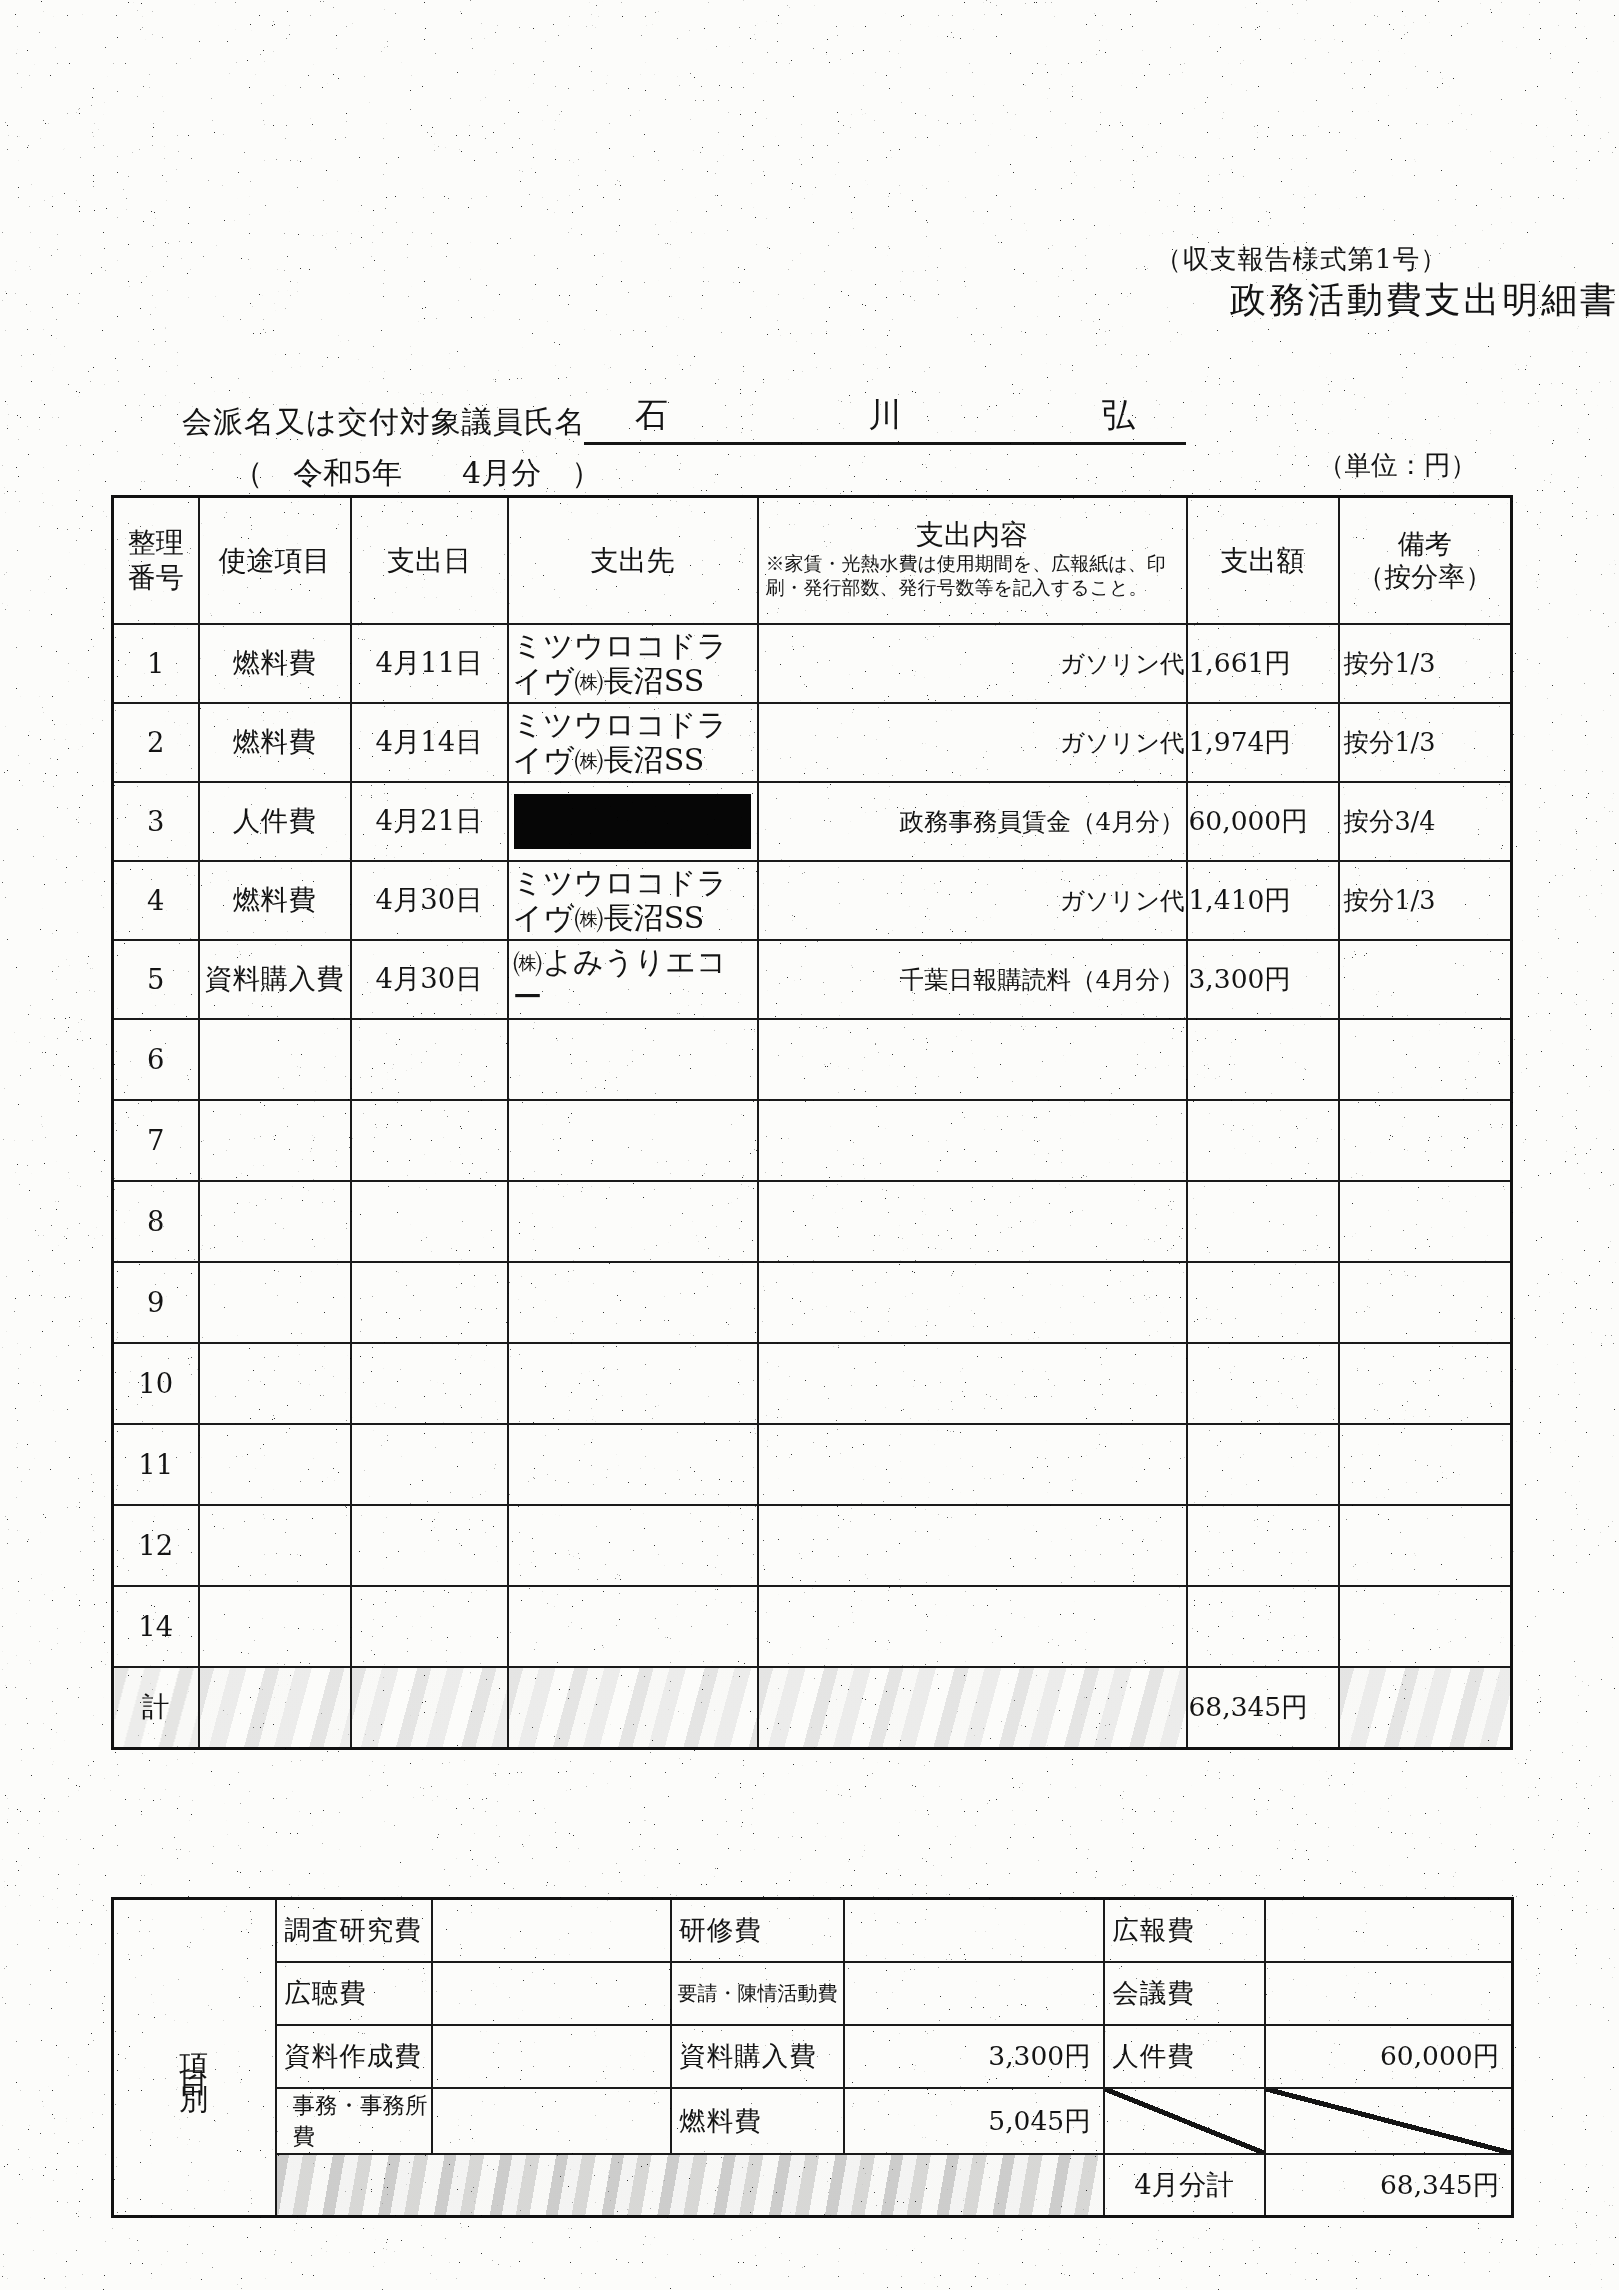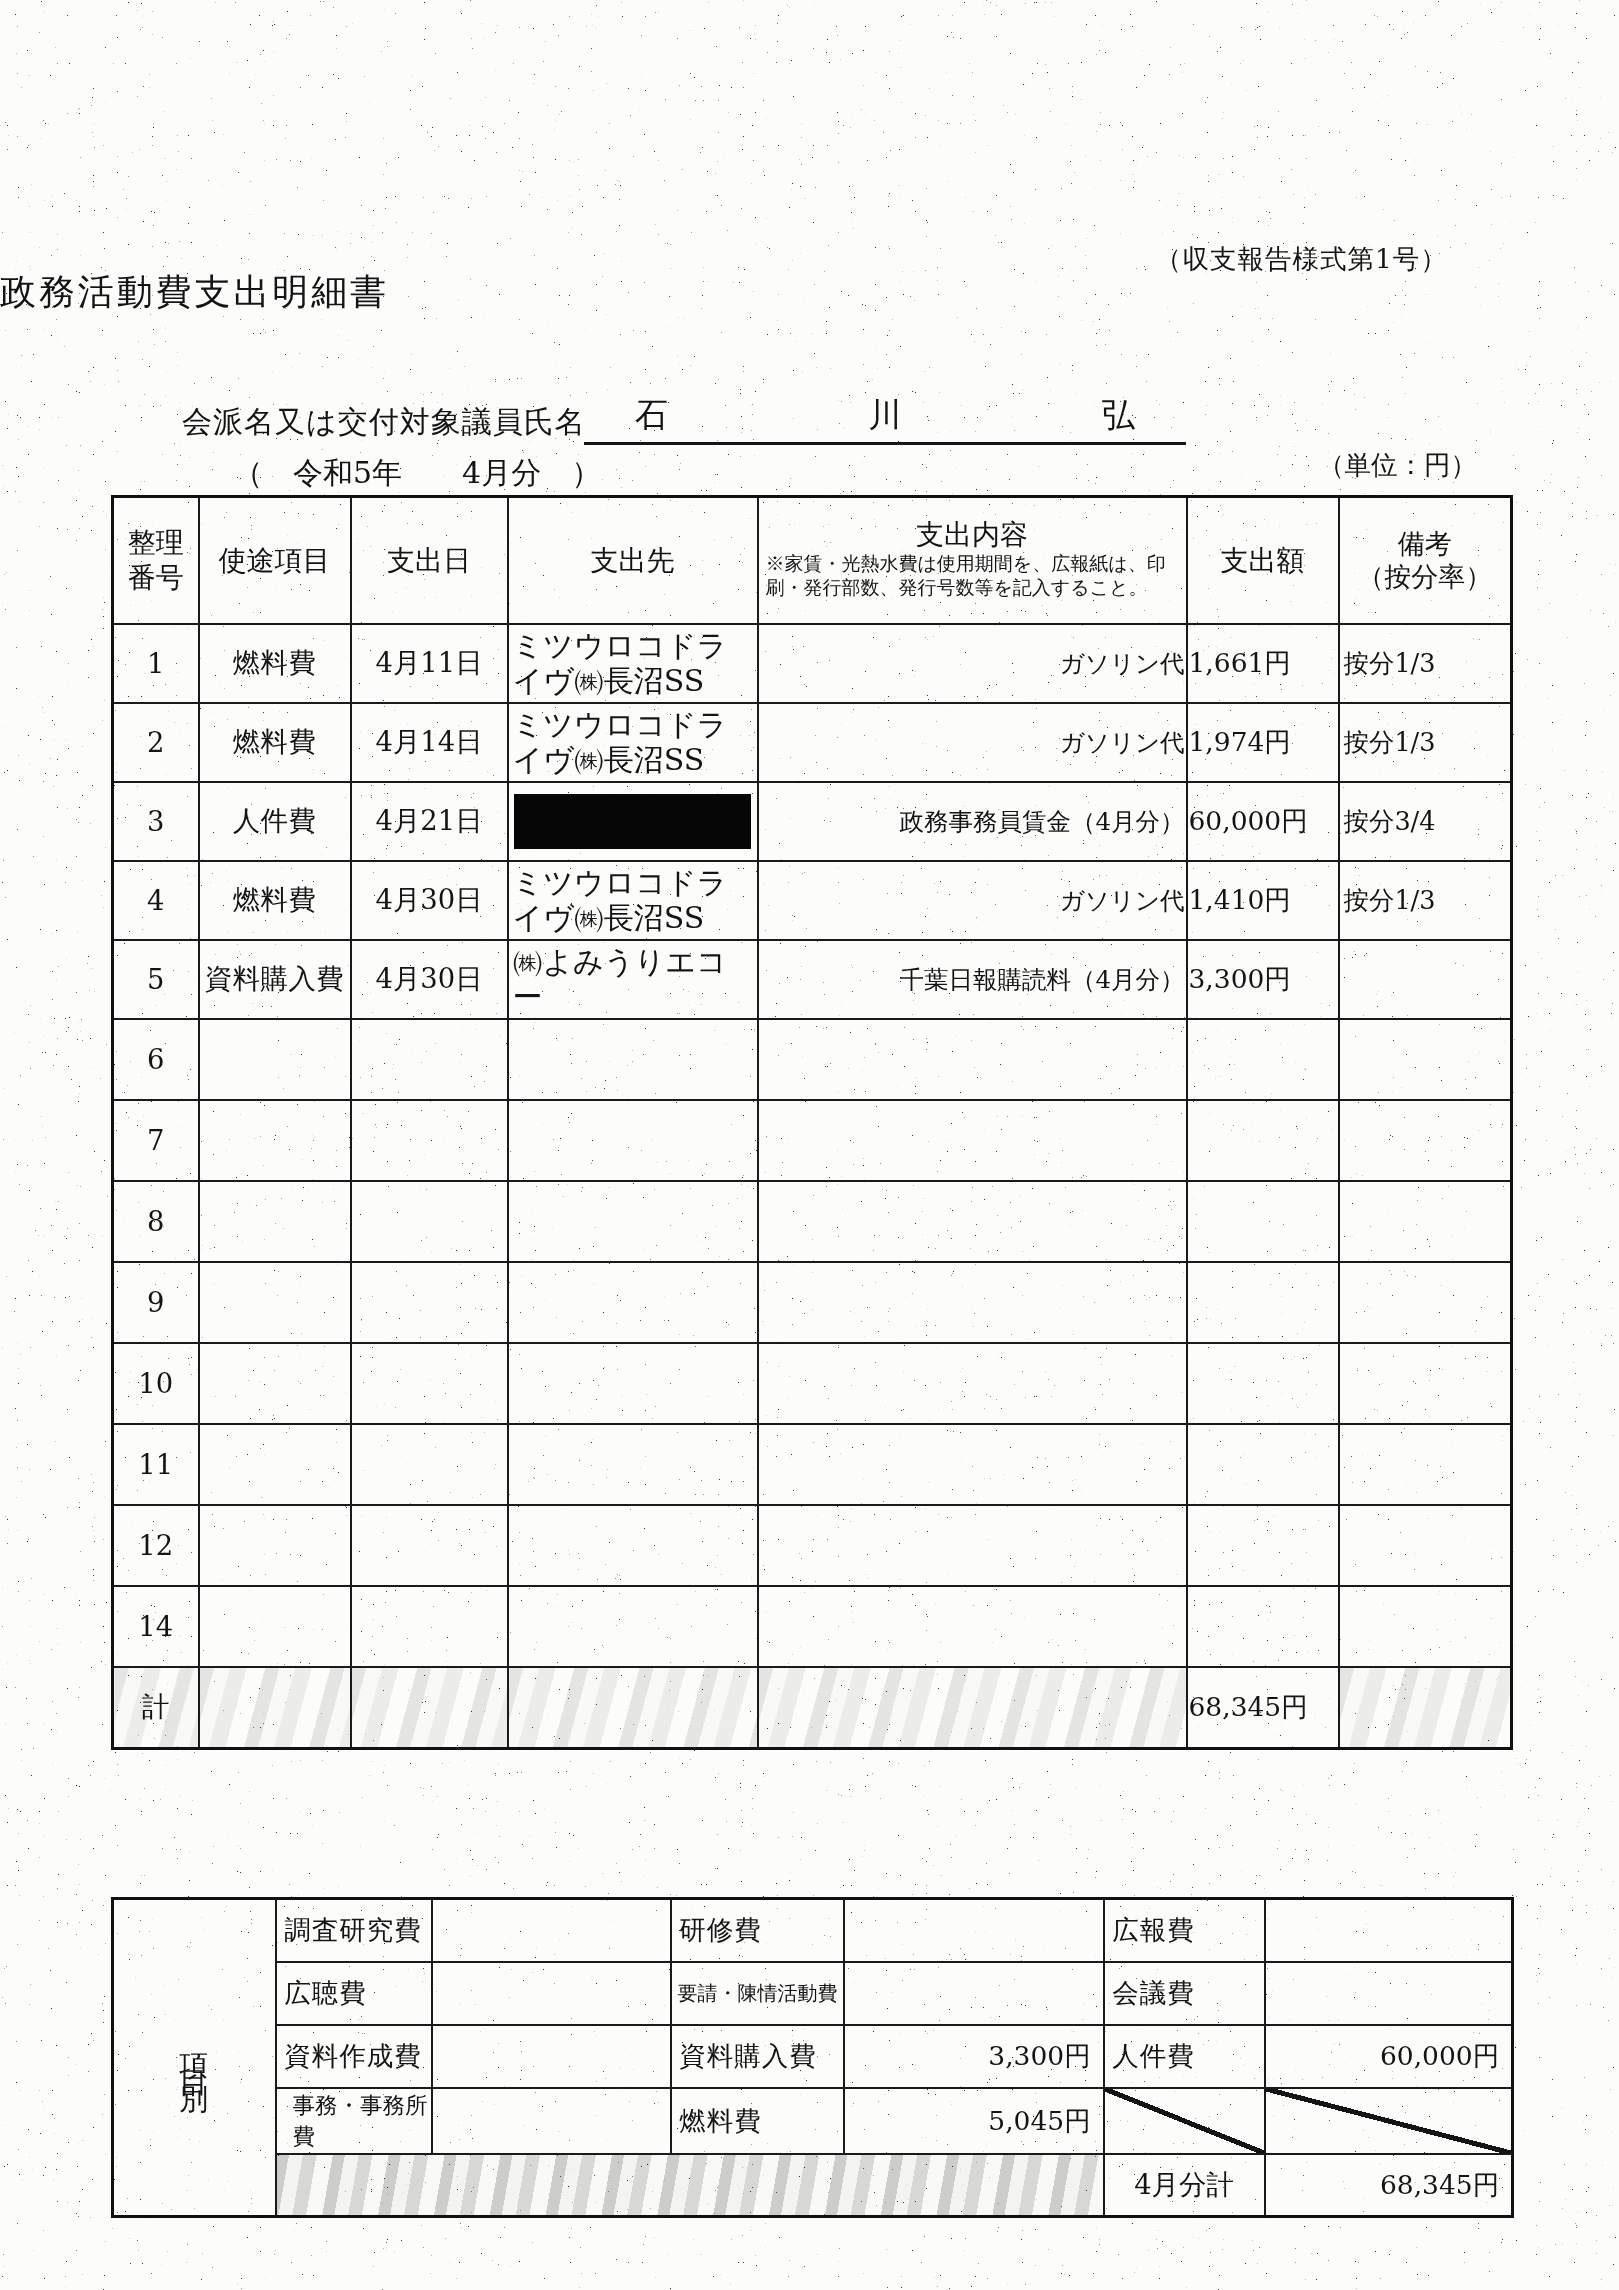--- a/index.html
+++ b/index.html
@@ -7,21 +7,21 @@
     position:relative;
     width:1619px;height:2291px;
     background:#fcfcfa;
     font-family:"DejaVu Serif","Liberation Serif",serif;
     color:#141414;
     overflow:hidden;
   }
   .noise{position:absolute;inset:0;z-index:9;pointer-events:none;}
 
   .form-note{position:absolute;top:241px;left:1155px;font-size:26.5px;letter-spacing:1px;}
-  .title{position:absolute;top:268px;left:0;width:100%;text-align:left;font-size:36px;letter-spacing:2.9px;font-family:Liberation Mono, monospace;}
+  .title{position:absolute;top:276px;left:0;width:100%;text-align:right;font-size:36px;letter-spacing:2.9px;font-family:Liberation Mono, monospace;}
 
   .name-line{position:absolute;top:402px;left:182px;font-size:30px;letter-spacing:1px;}
   .name-underline{
     position:absolute;top:390px;left:584px;width:602px;height:55px;
     border-bottom:3.9px solid #151515;box-sizing:border-box;
     display:flex;justify-content:space-between;align-items:flex-end;
     padding:0 51px 3.9px 51px;font-size:33px;
   }
   .period{position:absolute;top:453px;left:233px;font-size:30px;}
   .unit-note{position:absolute;top:447px;left:1318px;font-size:26.5px;}

